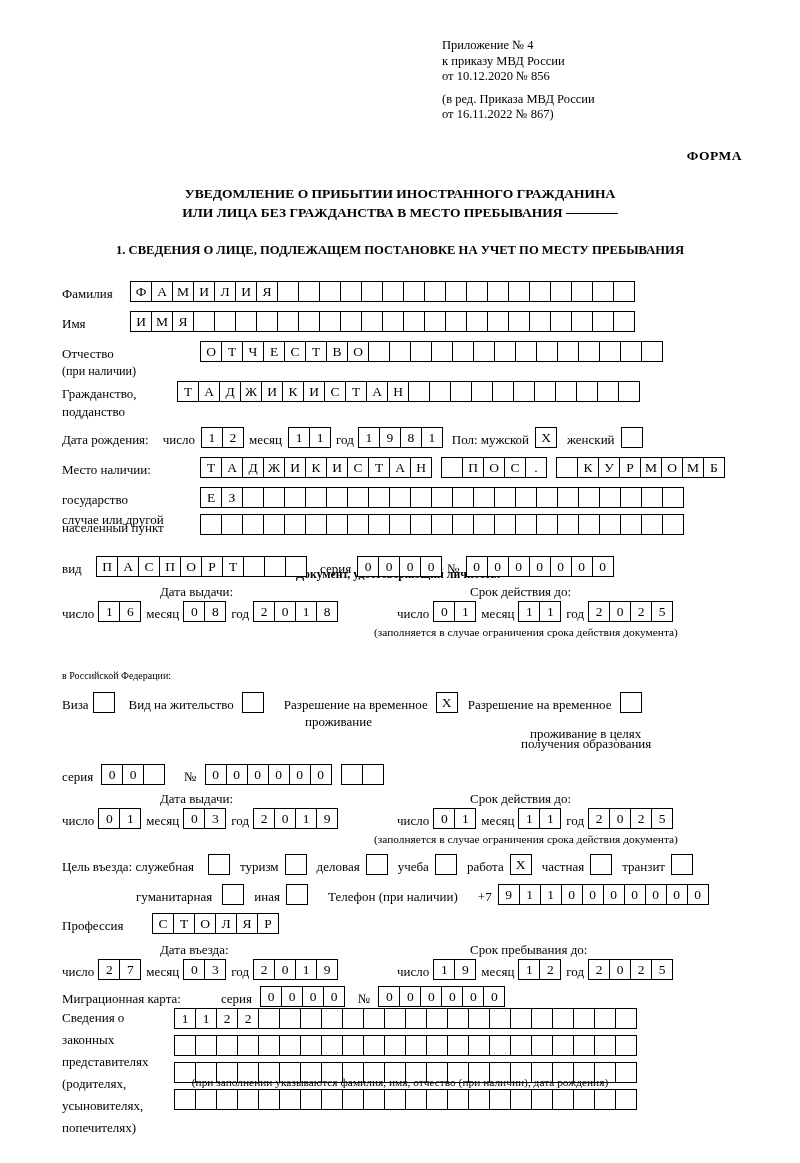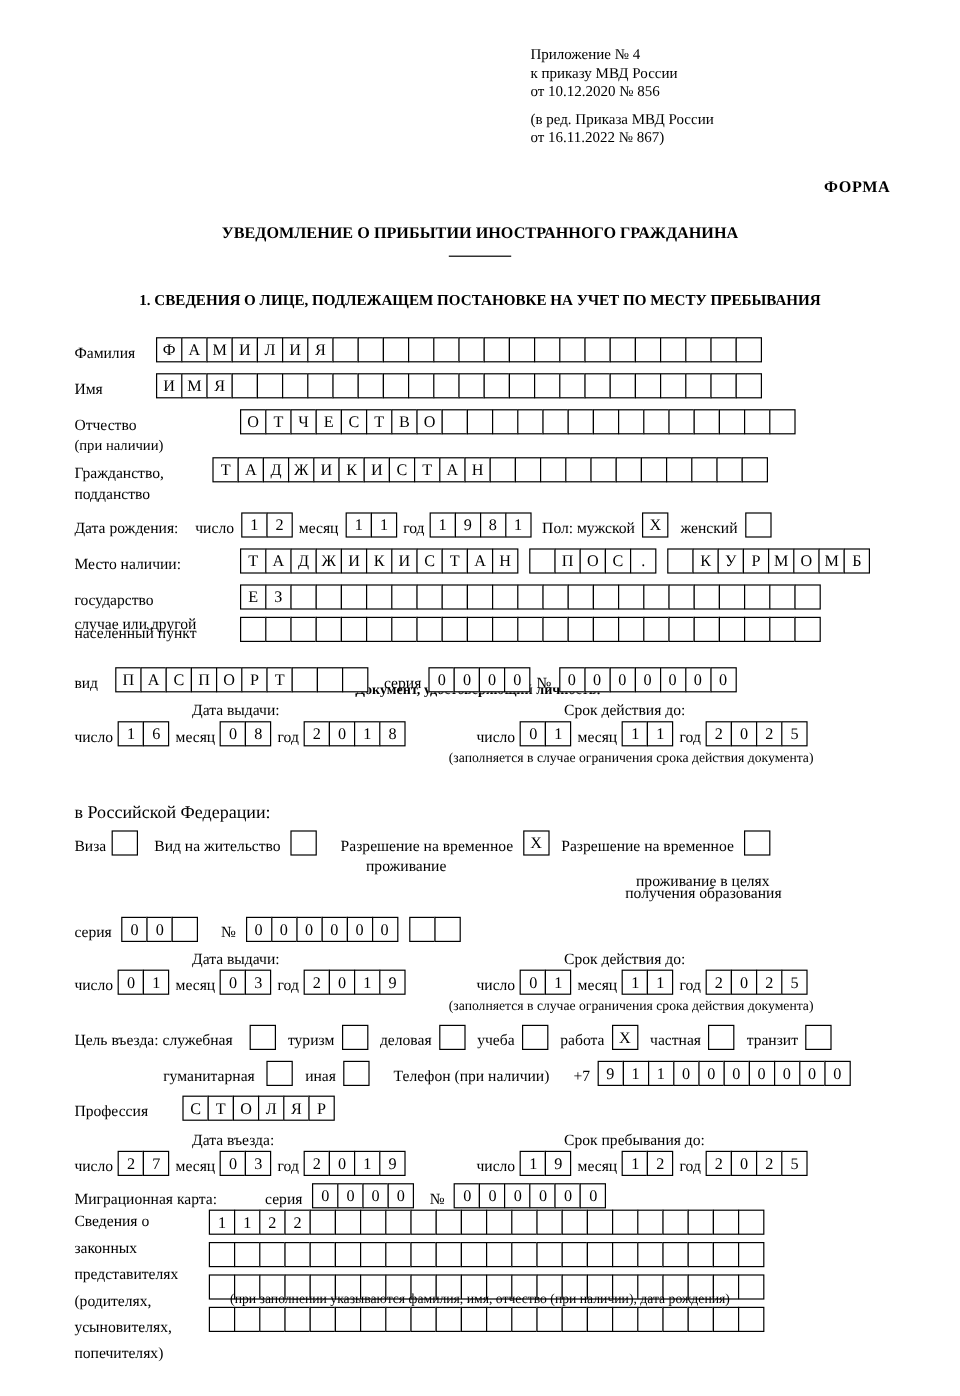--- a/index.html
+++ b/index.html
@@ -130,21 +130,21 @@
     <div class="line">от 10.12.2020 № 856</div>
     <div class="gap"></div>
     <div class="line">(в ред. Приказа МВД России</div>
     <div class="line">от 16.11.2022 № 867)</div>
   </div>
 
   <div class="form-word">ФОРМА</div>
 
   <div class="title">
     <div>УВЕДОМЛЕНИЕ О ПРИБЫТИИ ИНОСТРАННОГО ГРАЖДАНИНА</div>
-    <div> <span class="underline-tail"></span></div>
+    <div><span>ИЛИ ЛИЦА БЕЗ ГРАЖДАНСТВА В МЕСТО ПРЕБЫВАНИЯ</span> <span class="underline-tail"></span></div>
   </div>
 
   <div class="section1">1. СВЕДЕНИЯ О ЛИЦЕ, ПОДЛЕЖАЩЕМ ПОСТАНОВКЕ НА УЧЕТ ПО МЕСТУ ПРЕБЫВАНИЯ</div>
 
   <div class="row" style="top:281px; left:62px;">
     <span class="lbl" style="width:68px;">Фамилия</span>
     <span class="cells" id="c-surname">
         <span class="cell">Ф</span>
         <span class="cell">А</span>
         <span class="cell">М</span>
@@ -487,21 +487,21 @@
         <span class="cell">2</span>
         <span class="cell">5</span>
       </span>
   </div>
 
   <div class="row" style="top:626px; left:374px;">
     <span class="note">(заполняется в случае ограничения срока действия документа)</span>
   </div>
 
   <div class="row" style="top:670px; left:62px;">
-    <span class="lbl" style="font-size:15px;">в Российской Федерации:</span>
+    <span class="lbl" style="font-size:10px;">в Российской Федерации:</span>
   </div>
 
   <div class="row" style="top:692px; left:62px;">
     <span class="lbl">Виза</span>
     <span class="sp4"></span>
     <span class="box"></span>
     <span class="sp14"></span>
     <span class="lbl">Вид на жительство</span>
     <span class="sp8"></span>
     <span class="box"></span>

